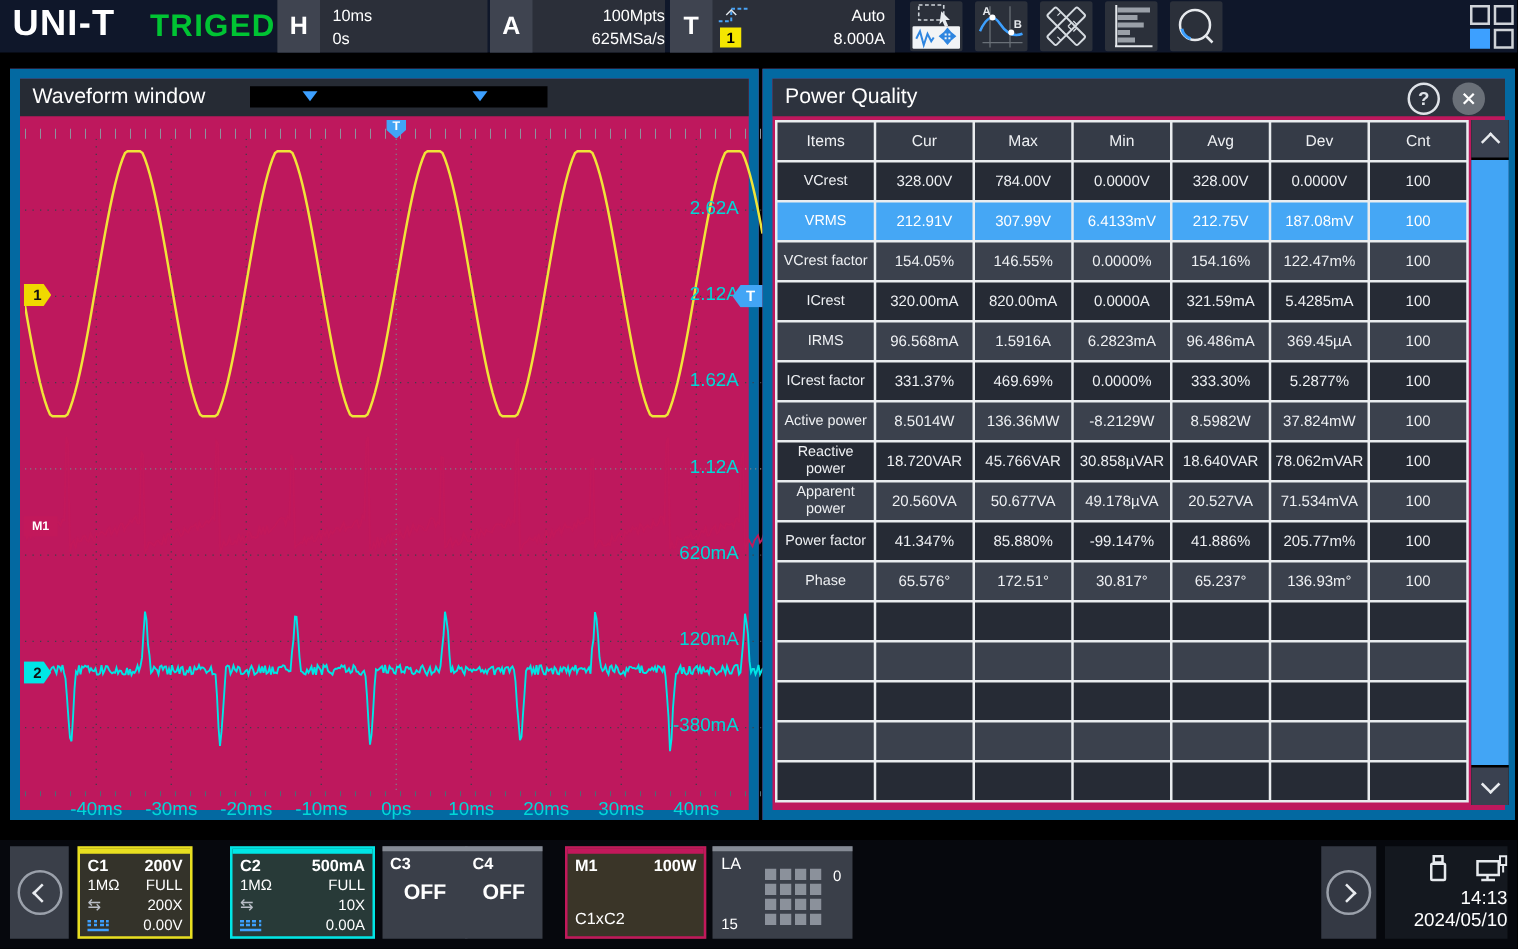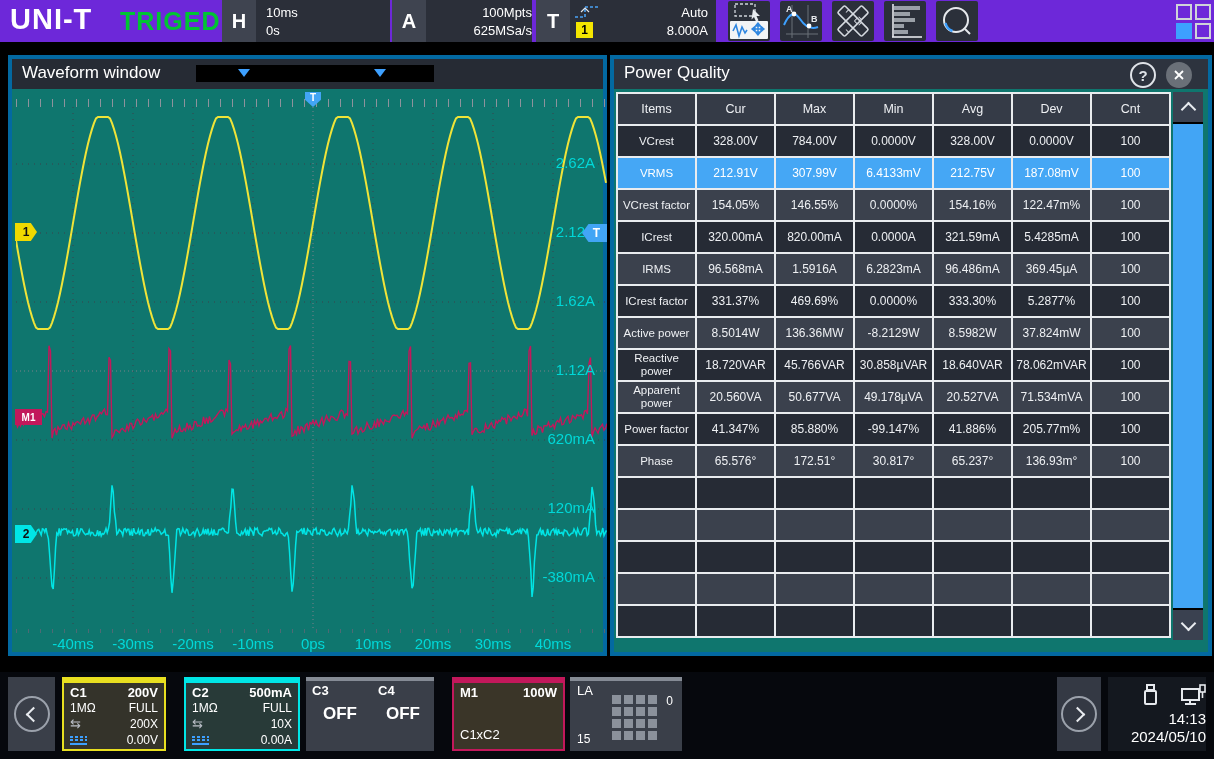--- a/index.html
+++ b/index.html
@@ -6,21 +6,21 @@
             font-family:"Liberation Sans",sans-serif;-webkit-font-smoothing:antialiased}
   .abs{position:absolute}
   
   .tbsec{top:0;height:42px;background:#2b2f39;display:flex}
   .tblet{width:34px;height:42px;background:#3f4450;color:#fff;font-size:20px;font-weight:700;
          display:flex;align-items:center;justify-content:center}
   .tbvals{flex:1;display:flex;flex-direction:column;justify-content:center;gap:3px;
           font-size:13px;color:#fff}
   .iconbtn{position:absolute;top:1px;width:42px;height:40px;background:#2b303a;border-radius:2px}
   
-  .winborder{border:4px solid #0369a1;background:#0f766e;box-sizing:border-box}
+  .winborder{border:8px solid #0369a1;background:#be185d;box-sizing:border-box}
   .titlebar{position:absolute;left:0;top:0;right:0;height:30px;background:#262b34}
   .ruler{background:repeating-linear-gradient(90deg,#8d939c 0 1px,transparent 1px 12px)}
   .ticks{background:repeating-linear-gradient(90deg,#4d6a74 0 1px,transparent 1px 12px)}
   .tri{position:absolute;top:4px;width:0;height:0;border-left:6px solid transparent;
        border-right:6px solid transparent;border-top:8px solid #3da0ff}
   .ylab{position:absolute;right:8px;color:#00d8d8;font-size:15px}
   .xlab{position:absolute;width:60px;text-align:center;color:#00d8d8;font-size:15px}
   .tagR{display:flex;align-items:center;justify-content:center;font-size:12px;font-weight:700;color:#111;
         clip-path:polygon(0 0,72% 0,100% 50%,72% 100%,0 100%)}
   .tagL{display:flex;align-items:center;justify-content:center;font-size:12px;font-weight:700;color:#fff;
@@ -55,21 +55,21 @@
                 repeating-linear-gradient(90deg,#3da0ff 0 3px,transparent 3px 5px) 0 3px/17px 2px no-repeat,
                 linear-gradient(#3da0ff,#3da0ff) 0 7px/17px 2px no-repeat}
   .lasq{width:9px;height:9px;background:#8b919b}
   .off{font-size:17px;font-weight:700;color:#fff;text-align:center;margin-top:6px}
 </style>
 </head>
 <body>
 
 <div style="position:relative;width:1214px;height:759px">
 
-  <div class="abs" style="left:0;top:0;width:1214px;height:42px;background:#6d28d9">
+  <div class="abs" style="left:0;top:0;width:1214px;height:42px;background:#0f172a">
     <div class="abs" style="left:10px;top:3px;font-size:29px;font-weight:800;color:#fff;letter-spacing:1px">UNI-T</div>
     <div class="abs" style="left:120px;top:7px;font-size:25px;font-weight:700;color:#00c433;letter-spacing:1px">TRIGED</div>
 
     <div class="abs tbsec" style="left:222px;width:168px">
       <div class="tblet">H</div>
       <div class="tbvals" style="padding-left:10px">
         <div>10ms</div>
         <div>0s</div>
       </div>
     </div>
@@ -369,21 +369,21 @@
   </div>
 
   <div class="abs" style="left:0;top:672px;width:1214px;height:87px;background:#06080d">
 
     <div class="tile" style="left:8px;width:47px">
       <span class="circlebtn">
           <span class="chev chevL"></span>
         </span>
     </div>
 
-    <div class="tile" style="left:62px;width:104px;border:2px solid #e8df20;background:#34332a">
+    <div class="tile" style="left:62px;width:92px;border:2px solid #e8df20;background:#34332a">
       <div class="strip" style="background:#e8df20"></div>
       <div class="chrow b">
           <span>C1</span>
           <span>200V</span>
         </div>
       <div class="chrow">
           <span>1MΩ</span>
           <span>FULL</span>
         </div>
       <div class="chrow">

